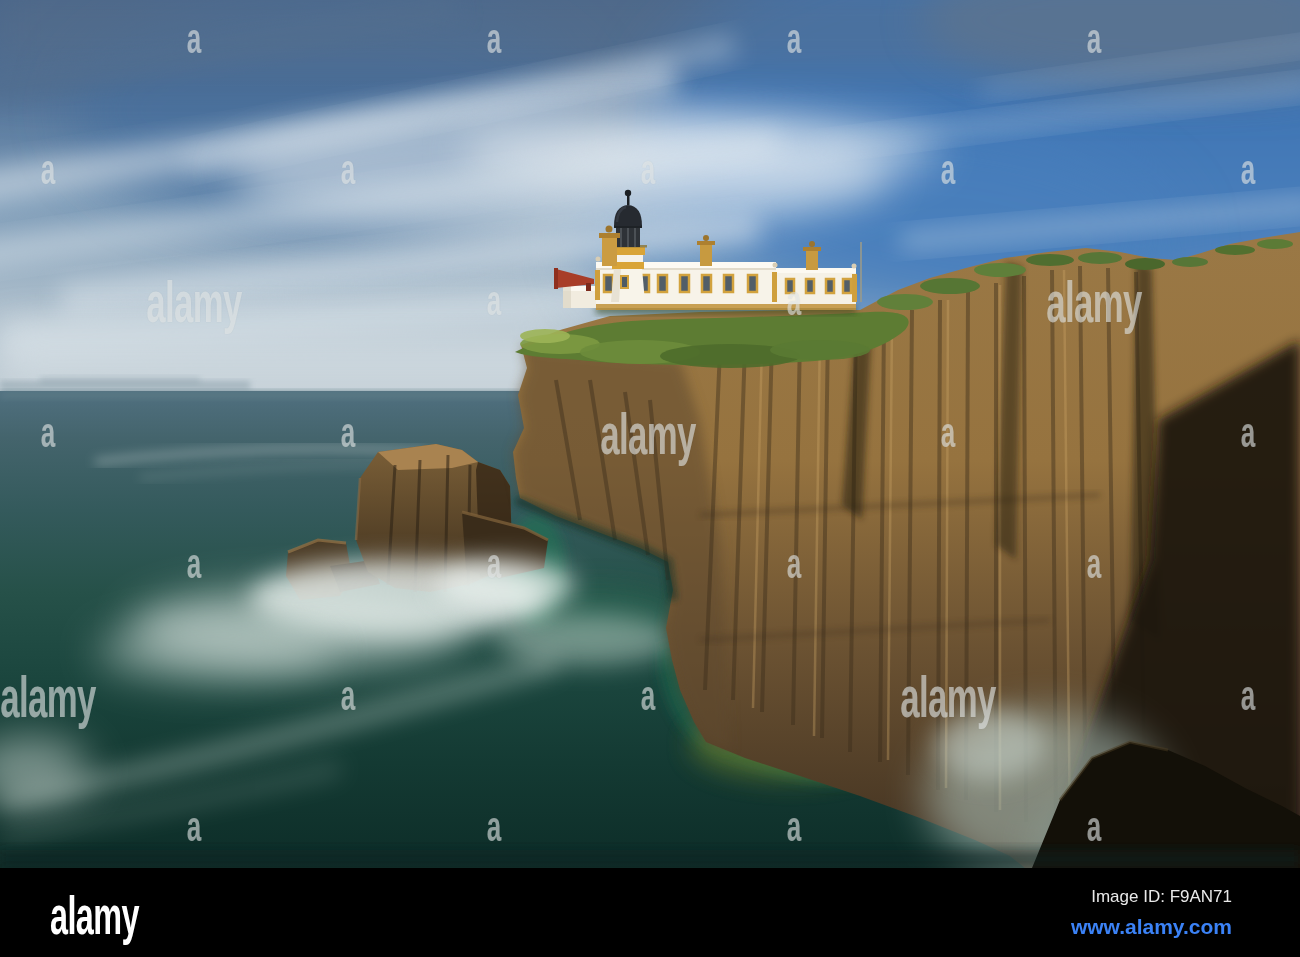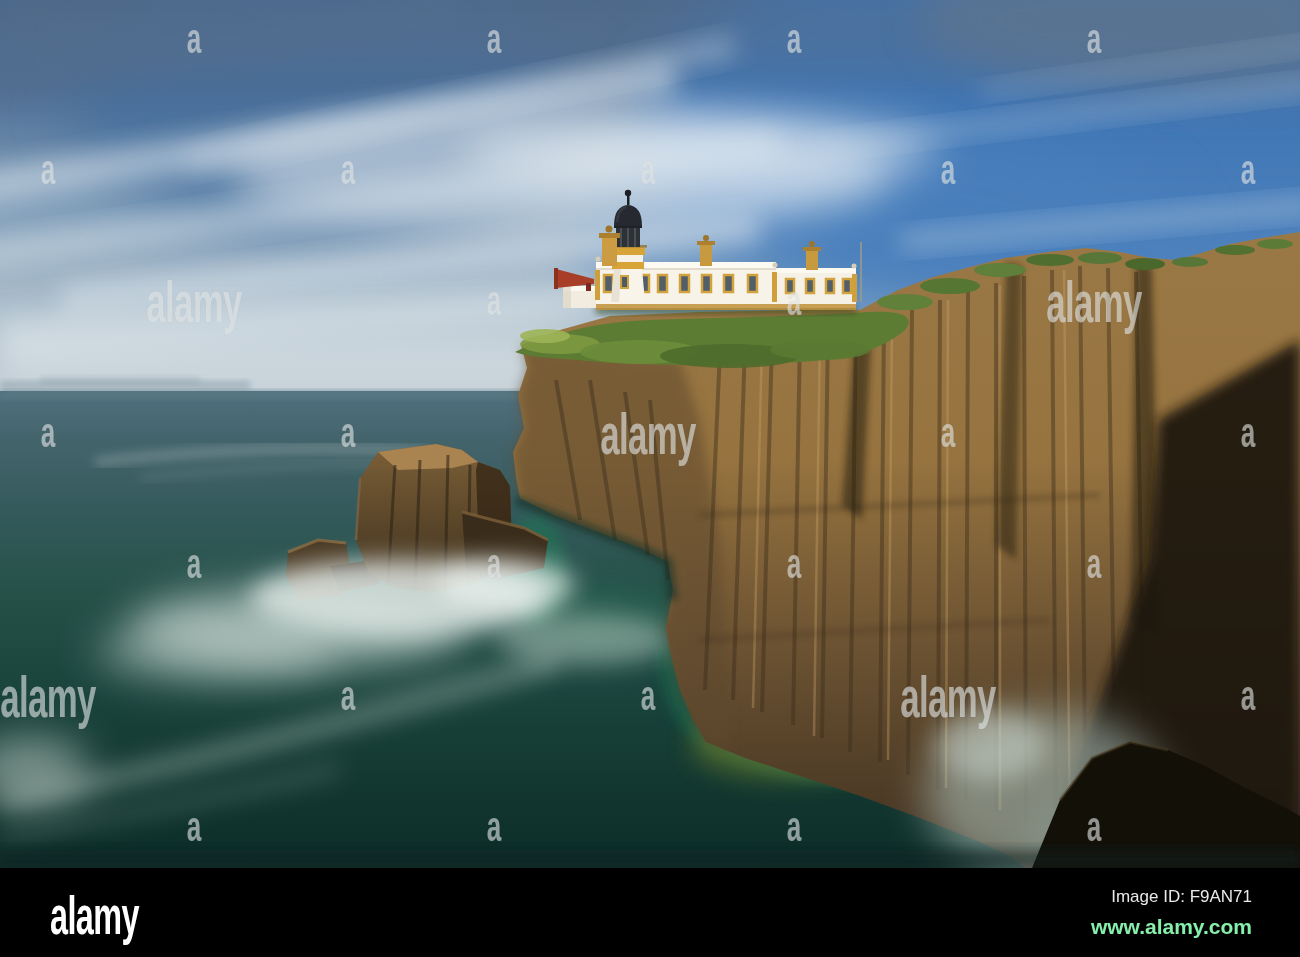--- a/index.html
+++ b/index.html
@@ -14,23 +14,23 @@
         text-shadow:0 0 1px rgba(90,110,110,.25);white-space:nowrap;}
   .wm-big{position:absolute;transform:translate(-50%,-52%) scaleX(.61);
         font:700 57px "Liberation Sans",sans-serif;color:rgba(255,255,255,.5);
         letter-spacing:-1px;text-shadow:0 0 1px rgba(90,110,110,.25);white-space:nowrap;}
   
   .footer{position:absolute;left:0;top:868px;width:1300px;height:89px;background:#000;
           display:flex;align-items:center;justify-content:space-between;}
   .logo{display:inline-block;margin-left:50px;margin-top:4px;color:#fff;
         font:700 54px "Liberation Sans",sans-serif;letter-spacing:-1px;
         transform:scaleX(.6);transform-origin:left center;}
-  .meta{margin-right:48px;text-align:right;line-height:1;}
+  .meta{margin-right:68px;text-align:right;line-height:1;}
   .id-line{font:400 17px "Liberation Sans",sans-serif;color:#e9e9e9;margin-bottom:8px;}
-  .url-line{font:700 21px "Liberation Sans",sans-serif;color:#86efac;}
+  .url-line{font:700 21px "Liberation Sans",sans-serif;color:#3b82f6;}
 </style>
 </head>
 <body>
 
 <div class="stage">
   <div class="photo">
     <svg viewBox="0 0 1300 868" preserveAspectRatio="none">
       <defs>
         <linearGradient id="skyG" x1="0" y1="0" x2="0" y2="400" gradientUnits="userSpaceOnUse">
           <stop offset="0" stop-color="#47658b"></stop>

